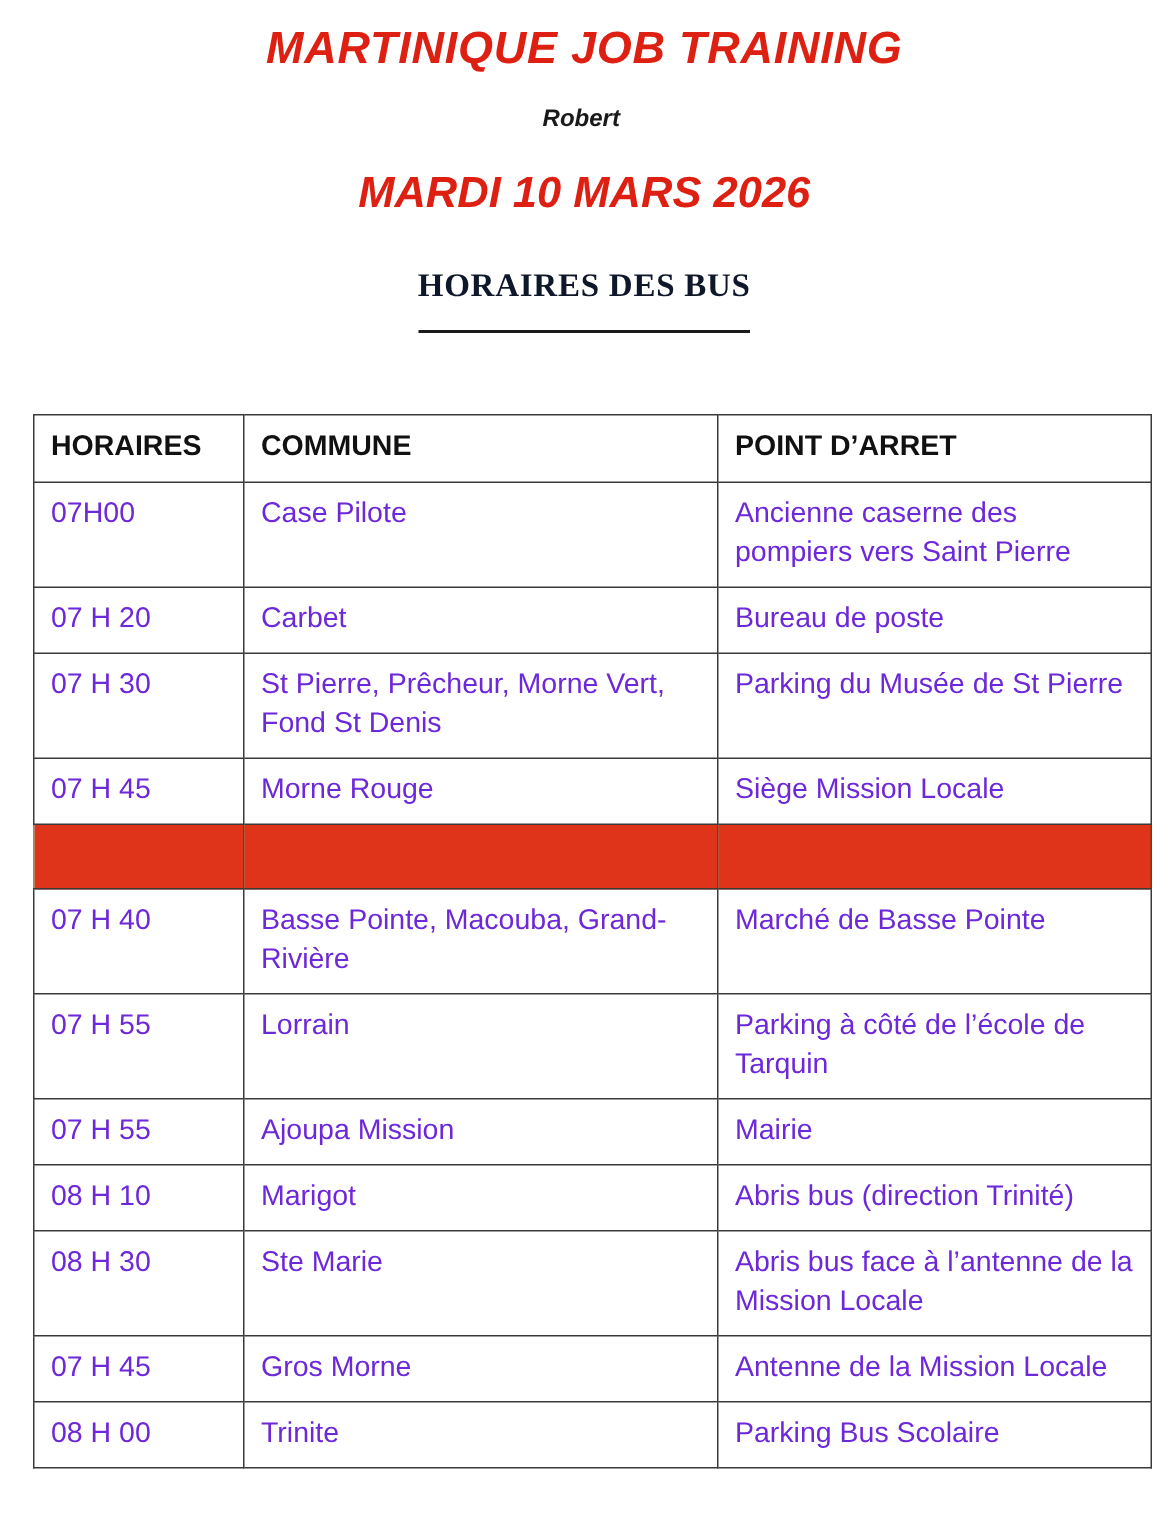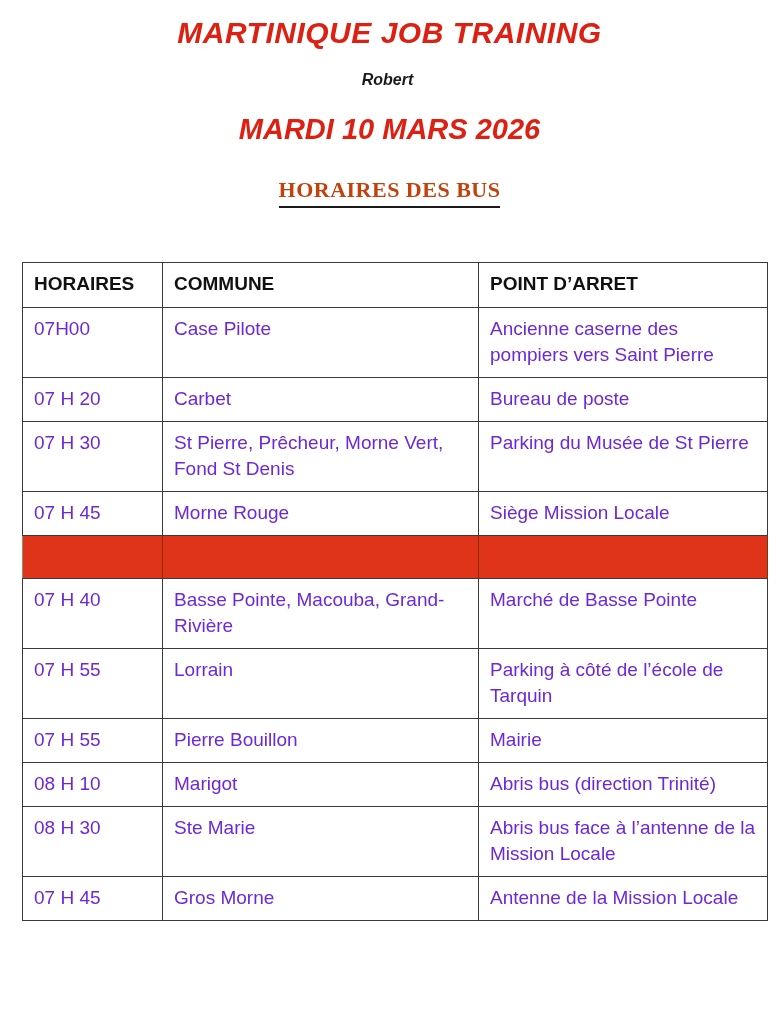--- a/index.html
+++ b/index.html
@@ -51,24 +51,24 @@
   }
   .section-heading-wrap {
     text-align: center;
     margin-top: 29px;
   }
   .section-heading {
     display: inline-block;
     font-family: "Liberation Serif", "DejaVu Serif", serif;
     font-size: 22px;
     font-weight: bold;
-    color: #c2410c;
+    color: #0f172a;
     letter-spacing: 0.5px;
     border-bottom: 2px solid #1a1a1a;
-    padding-bottom: 3px;
+    padding-bottom: 17px;
   }
   table.bus-table {
     border-collapse: collapse;
     table-layout: fixed;
     width: 745px;
     margin: 54px 0 0 22px;
   }
   table.bus-table col.c1 { width: 140px; }
   table.bus-table col.c2 { width: 316px; }
   table.bus-table col.c3 { width: 289px; }
@@ -159,33 +159,38 @@
     <td>Marché de Basse Pointe</td>
   </tr>
       <tr>
     <td>07 H 55</td>
     <td>Lorrain</td>
     <td>Parking à côté de l’école de
 Tarquin</td>
   </tr>
       <tr>
     <td>07 H 55</td>
-    <td>Pierre Bouillon</td>
+    <td>Ajoupa Mission</td>
     <td>Mairie</td>
   </tr>
       <tr>
     <td>08 H 10</td>
     <td>Marigot</td>
     <td>Abris bus (direction Trinité)</td>
   </tr>
       <tr>
     <td>08 H 30</td>
     <td>Ste Marie</td>
     <td>Abris bus face à l’antenne de la
 Mission Locale</td>
   </tr>
       <tr>
     <td>07 H 45</td>
     <td>Gros Morne</td>
     <td>Antenne de la Mission Locale</td>
   </tr>
+      <tr>
+    <td>08 H 00</td>
+    <td>Trinite</td>
+    <td>Parking  Bus Scolaire</td>
+  </tr>
     </tbody>
 </table>
 
 </body></html>

